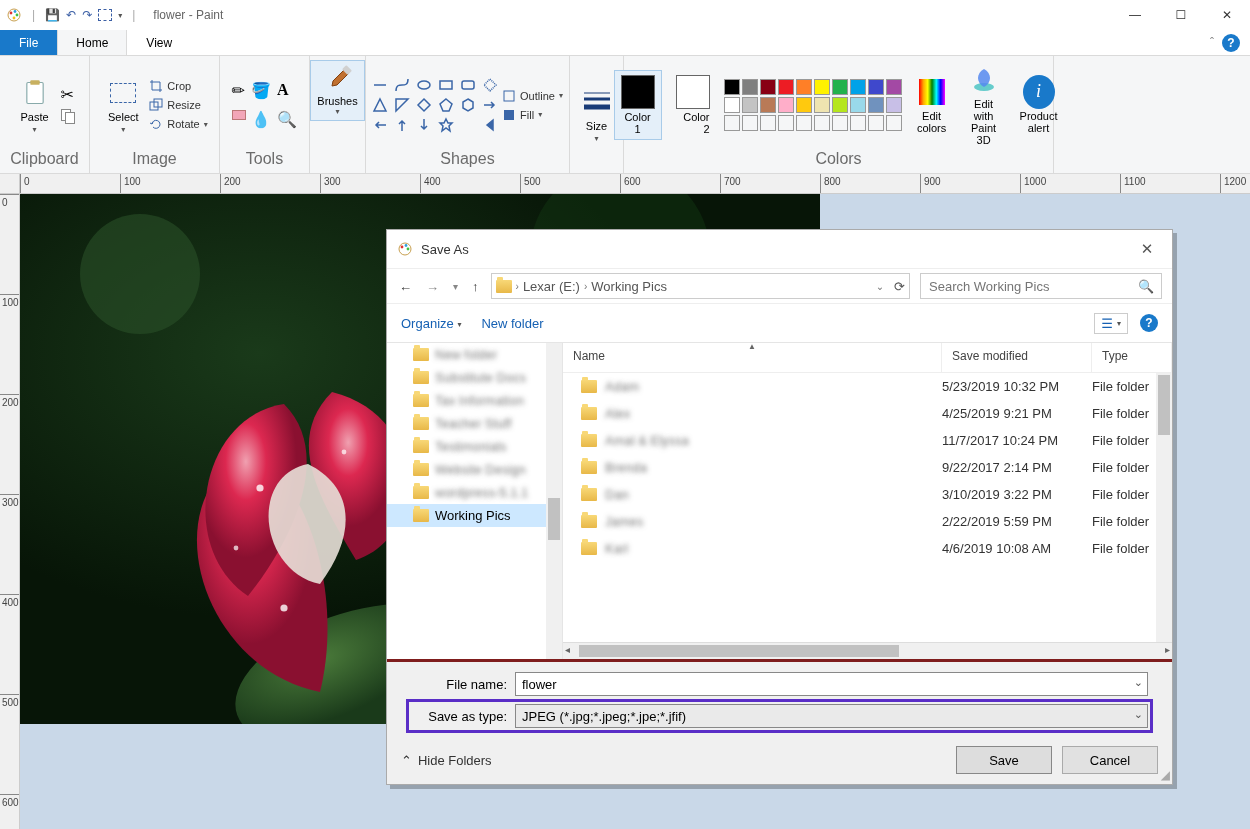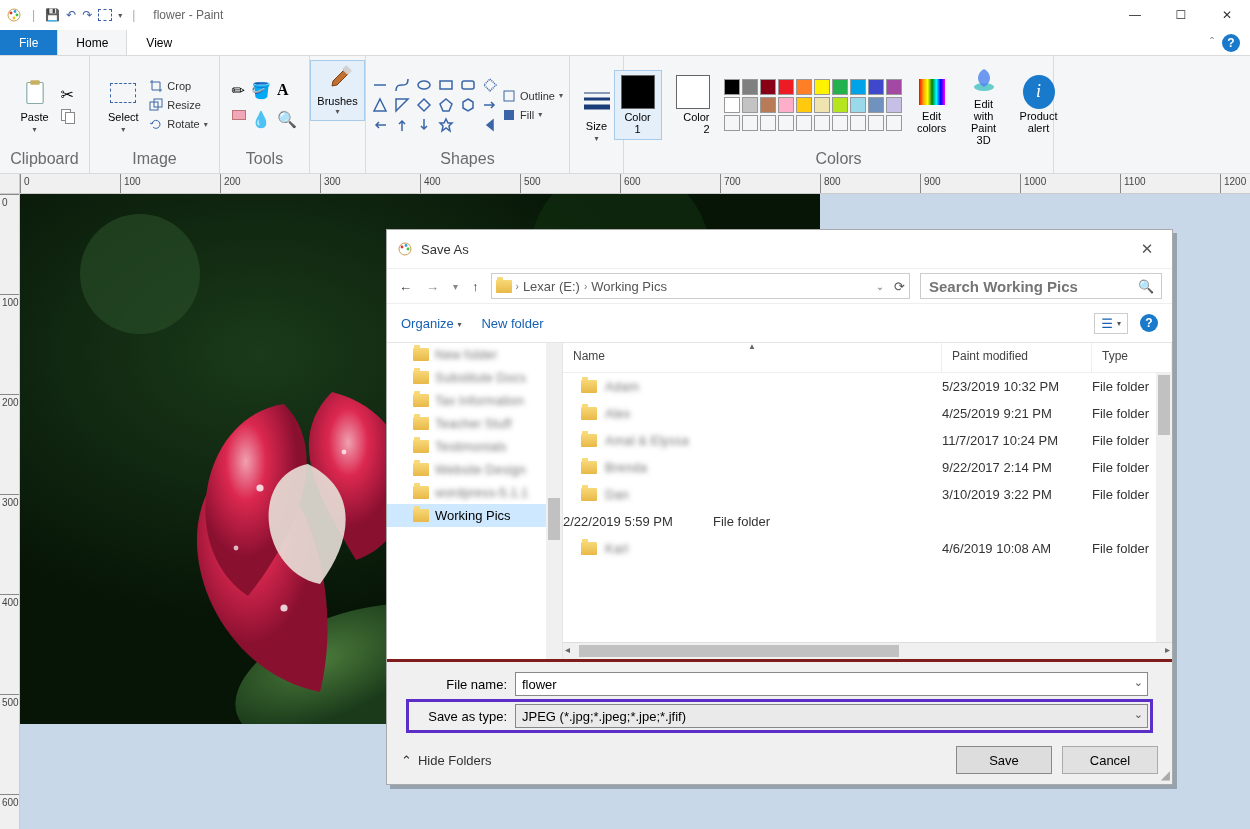--- a/index.html
+++ b/index.html
@@ -53,21 +53,21 @@
   .dialog { position:absolute; left:386px; top:229px; width:787px; height:556px; background:#fff; border:1px solid #aaa; display:flex; flex-direction:column;}
   .dlg-title{height:38px;display:flex;align-items:center;padding:0 10px;font-size:13px;color:#333;}
   .dlg-title .spacer{flex:1;}
   .dlg-close{width:30px;text-align:center;color:#555;font-size:15px;}
   .dlg-nav{height:36px;border-top:1px solid #eee;border-bottom:1px solid #eee;background:#fff;display:flex;align-items:center;padding:0 10px;gap:10px;font-size:13px;color:#555;}
   .navbtn{color:#888;padding:2px;}
   .navbtn.enabled{color:#333;}
   .breadcrumb{flex:1;border:1px solid #ccc;height:26px;display:flex;align-items:center;padding:0 4px;gap:4px;font-size:13px;}
   .breadcrumb .chev{color:#777;font-size:10px;}
   .search{width:242px;border:1px solid #ccc;height:26px;display:flex;align-items:center;padding:0 6px;font-size:13px;color:#888;}
-  .search input{border:none;outline:none;flex:1;font-size:15px;color:#4c1d95;background:transparent;font-weight:bold;}
+  .search input{border:none;outline:none;flex:1;font-size:13px;color:#4c1d95;background:transparent;}
   .dlg-tool{height:38px;display:flex;align-items:center;padding:0 14px;gap:20px;font-size:13px;color:#1560b3;}
   .dlg-tool .rightside{margin-left:auto;display:flex;align-items:center;gap:12px;}
   .view-btn{border:1px solid #ccc;padding:2px 6px;display:flex;align-items:center;gap:4px;}
   .dlg-body{flex:1;display:flex;border-top:1px solid #e5e5e5;overflow:hidden;}
   .tree{width:176px;border-right:1px solid #e5e5e5;font-size:13px;overflow:hidden;position:relative;}
   .tree-item{display:flex;align-items:center;gap:6px;padding:4px 10px 4px 26px;position:relative;}
   .tree-item.sel{background:#cde8ff;}
   .fld{width:16px;height:13px;background:linear-gradient(#f8d877,#e8b848);border-radius:1px;position:relative;}
   .fld::before{content:'';position:absolute;top:-3px;left:1px;width:6px;height:3px;background:#f8d877;border-radius:1px 1px 0 0;}
   .blur{color:transparent;text-shadow:0 0 5px rgba(80,80,80,.8);}
@@ -587,21 +587,21 @@
             <span class="">Working Pics</span>
           </div>
         </div>
       <div class="tree-scroll">
           <div class="thumb"></div>
         </div>
     </div>
     <div class="list">
       <div class="list-head">
         <div class="lh name"><span class="sort">▲</span><span>Name</span></div>
-        <div class="lh date">Paint modified</div>
+        <div class="lh date">Save modified</div>
         <div class="lh type">Type</div>
       </div>
       <div class="list-rows" id="list-rows">
           <div class="lrow">
             <div class="lc name">
               <span class="fld"></span>
               <span class="blur">Adam</span>
             </div>
             <div class="lc date">5/23/2019 10:32 PM</div>
             <div class="lc type">File folder</div>
@@ -632,20 +632,24 @@
           </div>
           <div class="lrow">
             <div class="lc name">
               <span class="fld"></span>
               <span class="blur">Dan</span>
             </div>
             <div class="lc date">3/10/2019 3:22 PM</div>
             <div class="lc type">File folder</div>
           </div>
           <div class="lrow">
+            <div class="lc name">
+              <span class="fld"></span>
+              <span class="blur">James</span>
+            </div>
             <div class="lc date">2/22/2019 5:59 PM</div>
             <div class="lc type">File folder</div>
           </div>
           <div class="lrow">
             <div class="lc name">
               <span class="fld"></span>
               <span class="blur">Karl</span>
             </div>
             <div class="lc date">4/6/2019 10:08 AM</div>
             <div class="lc type">File folder</div>

